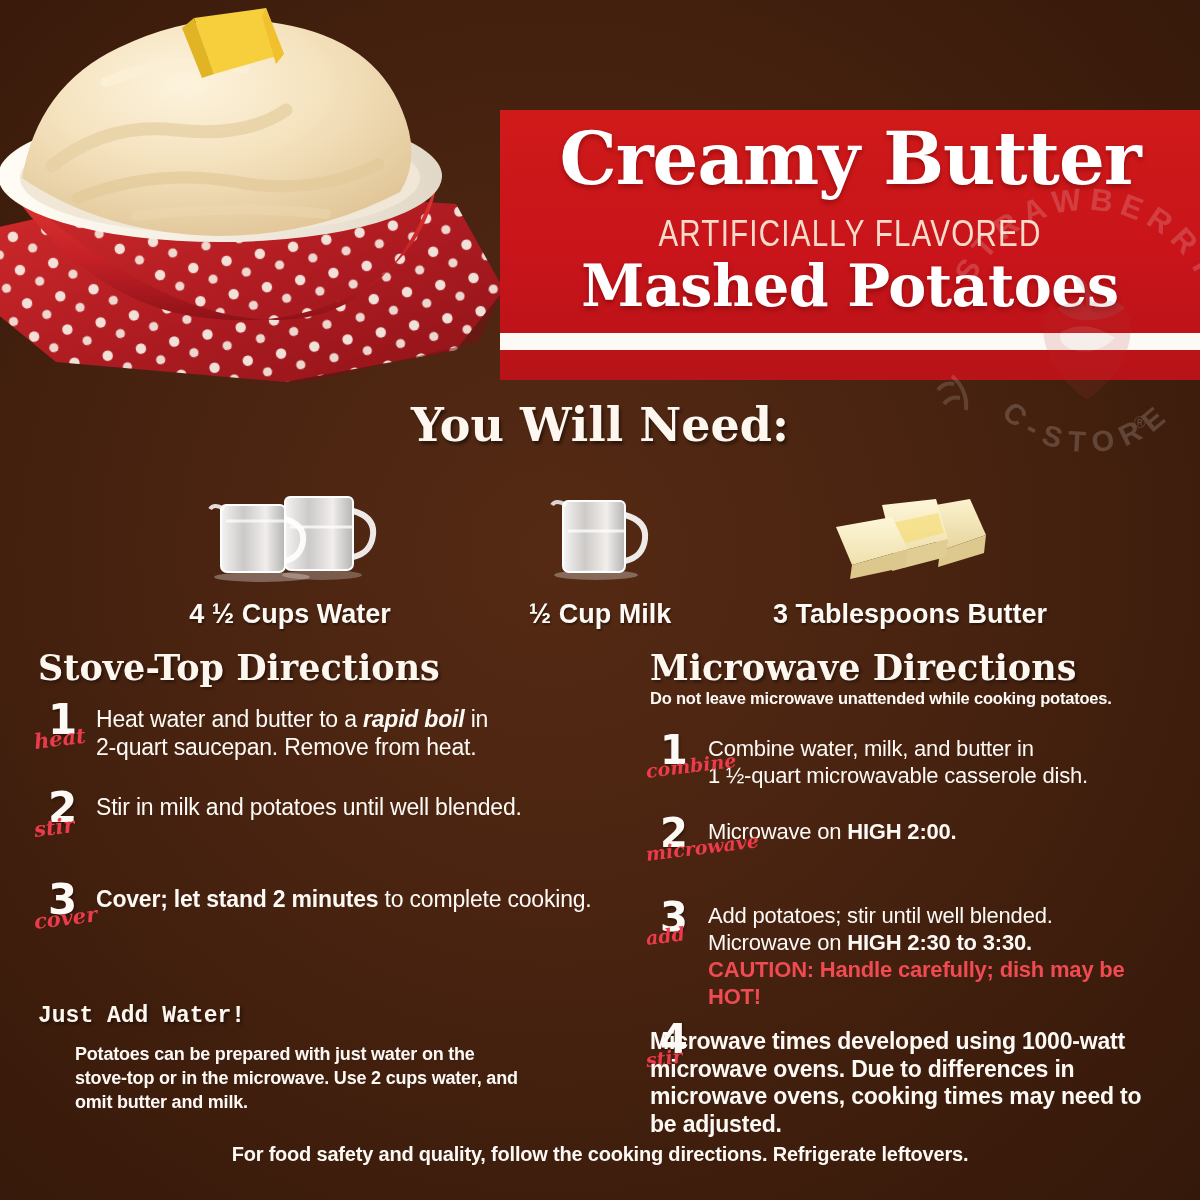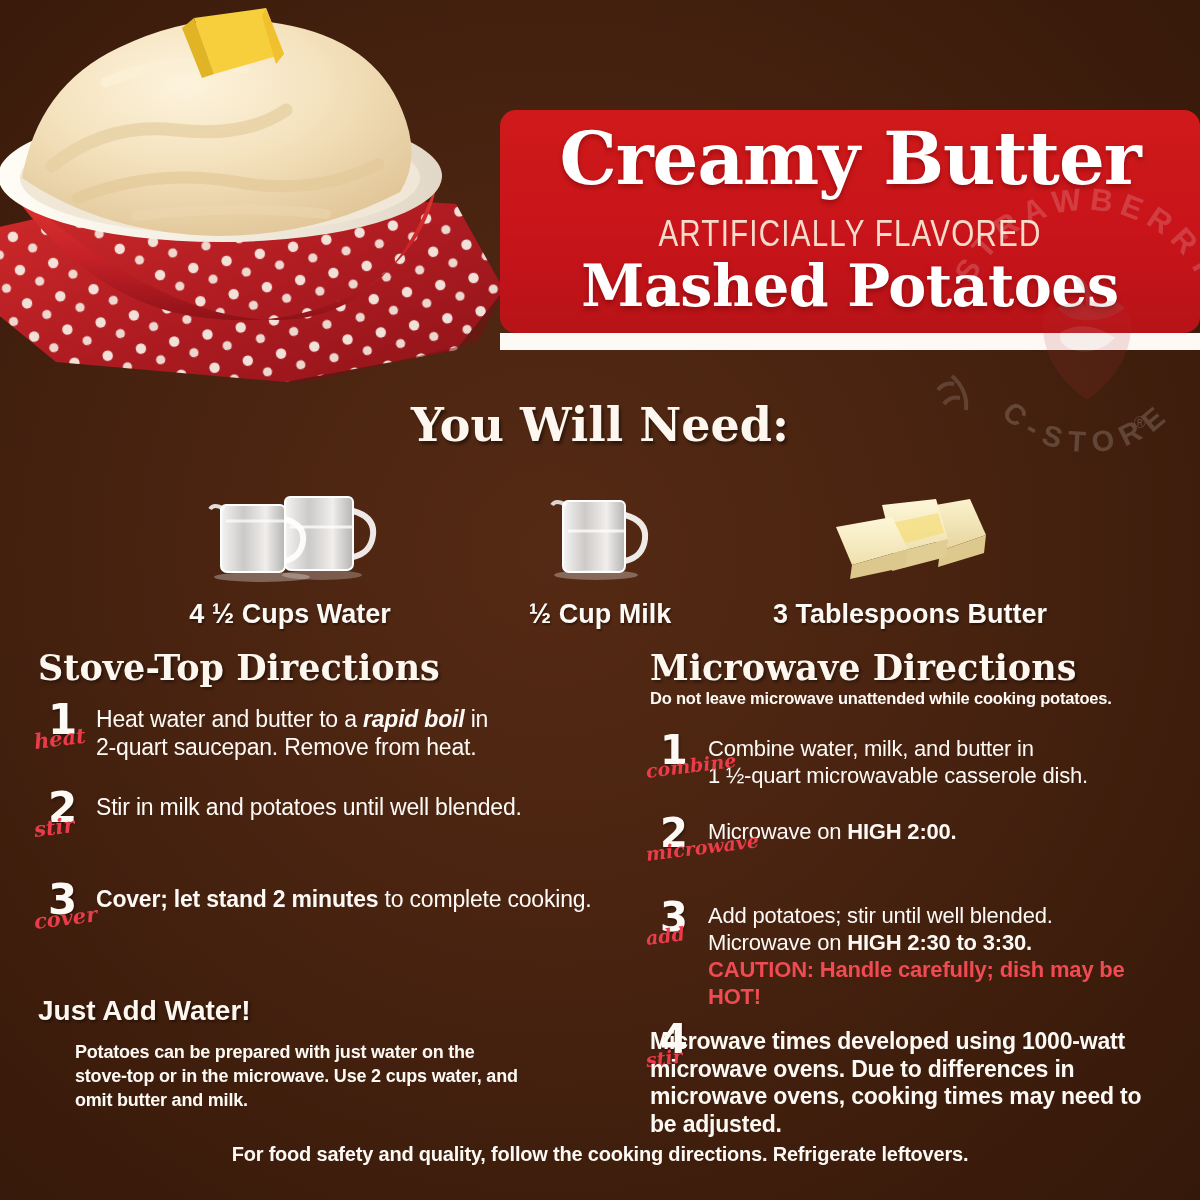--- a/index.html
+++ b/index.html
@@ -35,24 +35,23 @@
     width: 560px;
     height: 400px;
   }
 
   
   .banner {
     position: absolute;
     left: 500px;
     top: 110px;
     width: 700px;
-    height: 223px;
+    height: 270px;
     background: linear-gradient(180deg, #d01a1a 0%, #c8141a 55%, #b71318 100%);
     overflow: hidden;
-    border-radius: 16px;
   }
   .banner-strip {
     position: absolute;
     left: 500px;
     top: 333px;
     width: 700px;
     height: 17px;
     background: #fdfaf6;
   }
   .brand-line1 {
@@ -213,26 +212,26 @@
   .col-right .step-script { font-size: 19px; }
 
   .step-body b { font-weight: 700; }
   .step-body i.bi { font-weight: 700; font-style: italic; }
   .caution {
     color: #f04a52;
     font-weight: 700;
   }
 
   .subsec-title {
-    font-family: Liberation Sans, sans-serif;
-    font-weight: 700;
-    font-size: 28px;
+    font-family: Liberation Mono, monospace;
+    font-weight: 700;
+    font-size: 23px;
     color: #fdf7f0;
     text-shadow: 2px 2px 3px rgba(0,0,0,0.42);
-    margin: 0 0 14px 0;
+    margin: 8px 0 14px 0;
   }
   .body-sm {
     font-family: "Liberation Sans", sans-serif;
     font-weight: 700;
     font-size: 18px;
     line-height: 1.32;
     color: #fdfaf6;
     letter-spacing: -0.2px;
     margin-left: 37px;
   }

